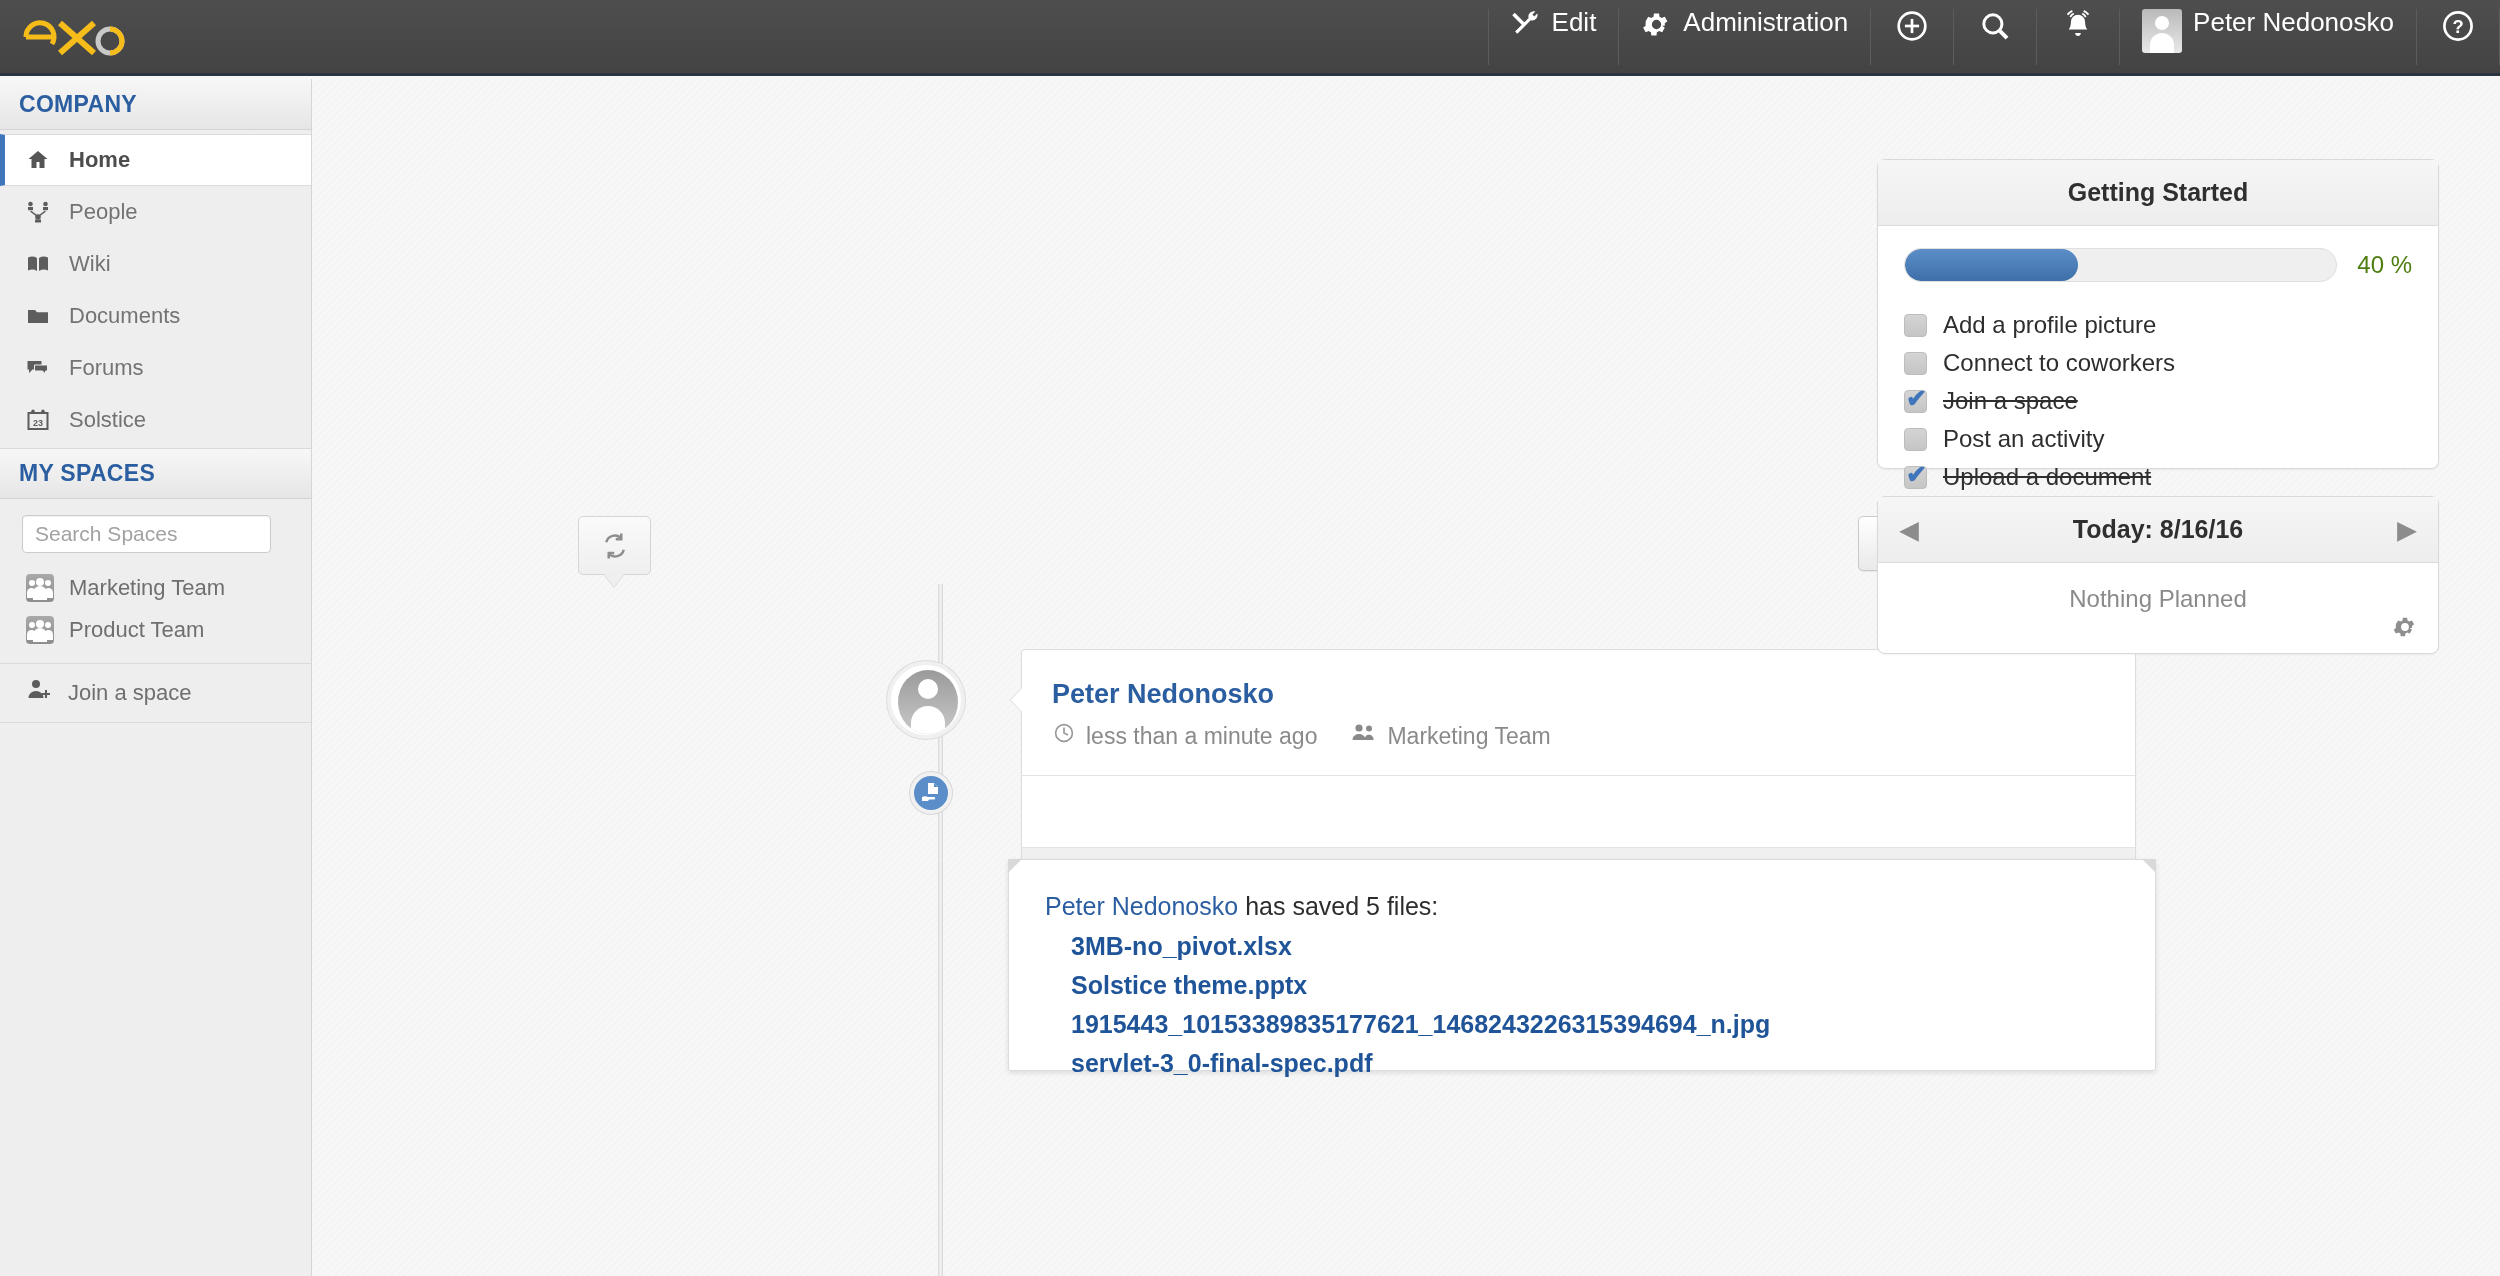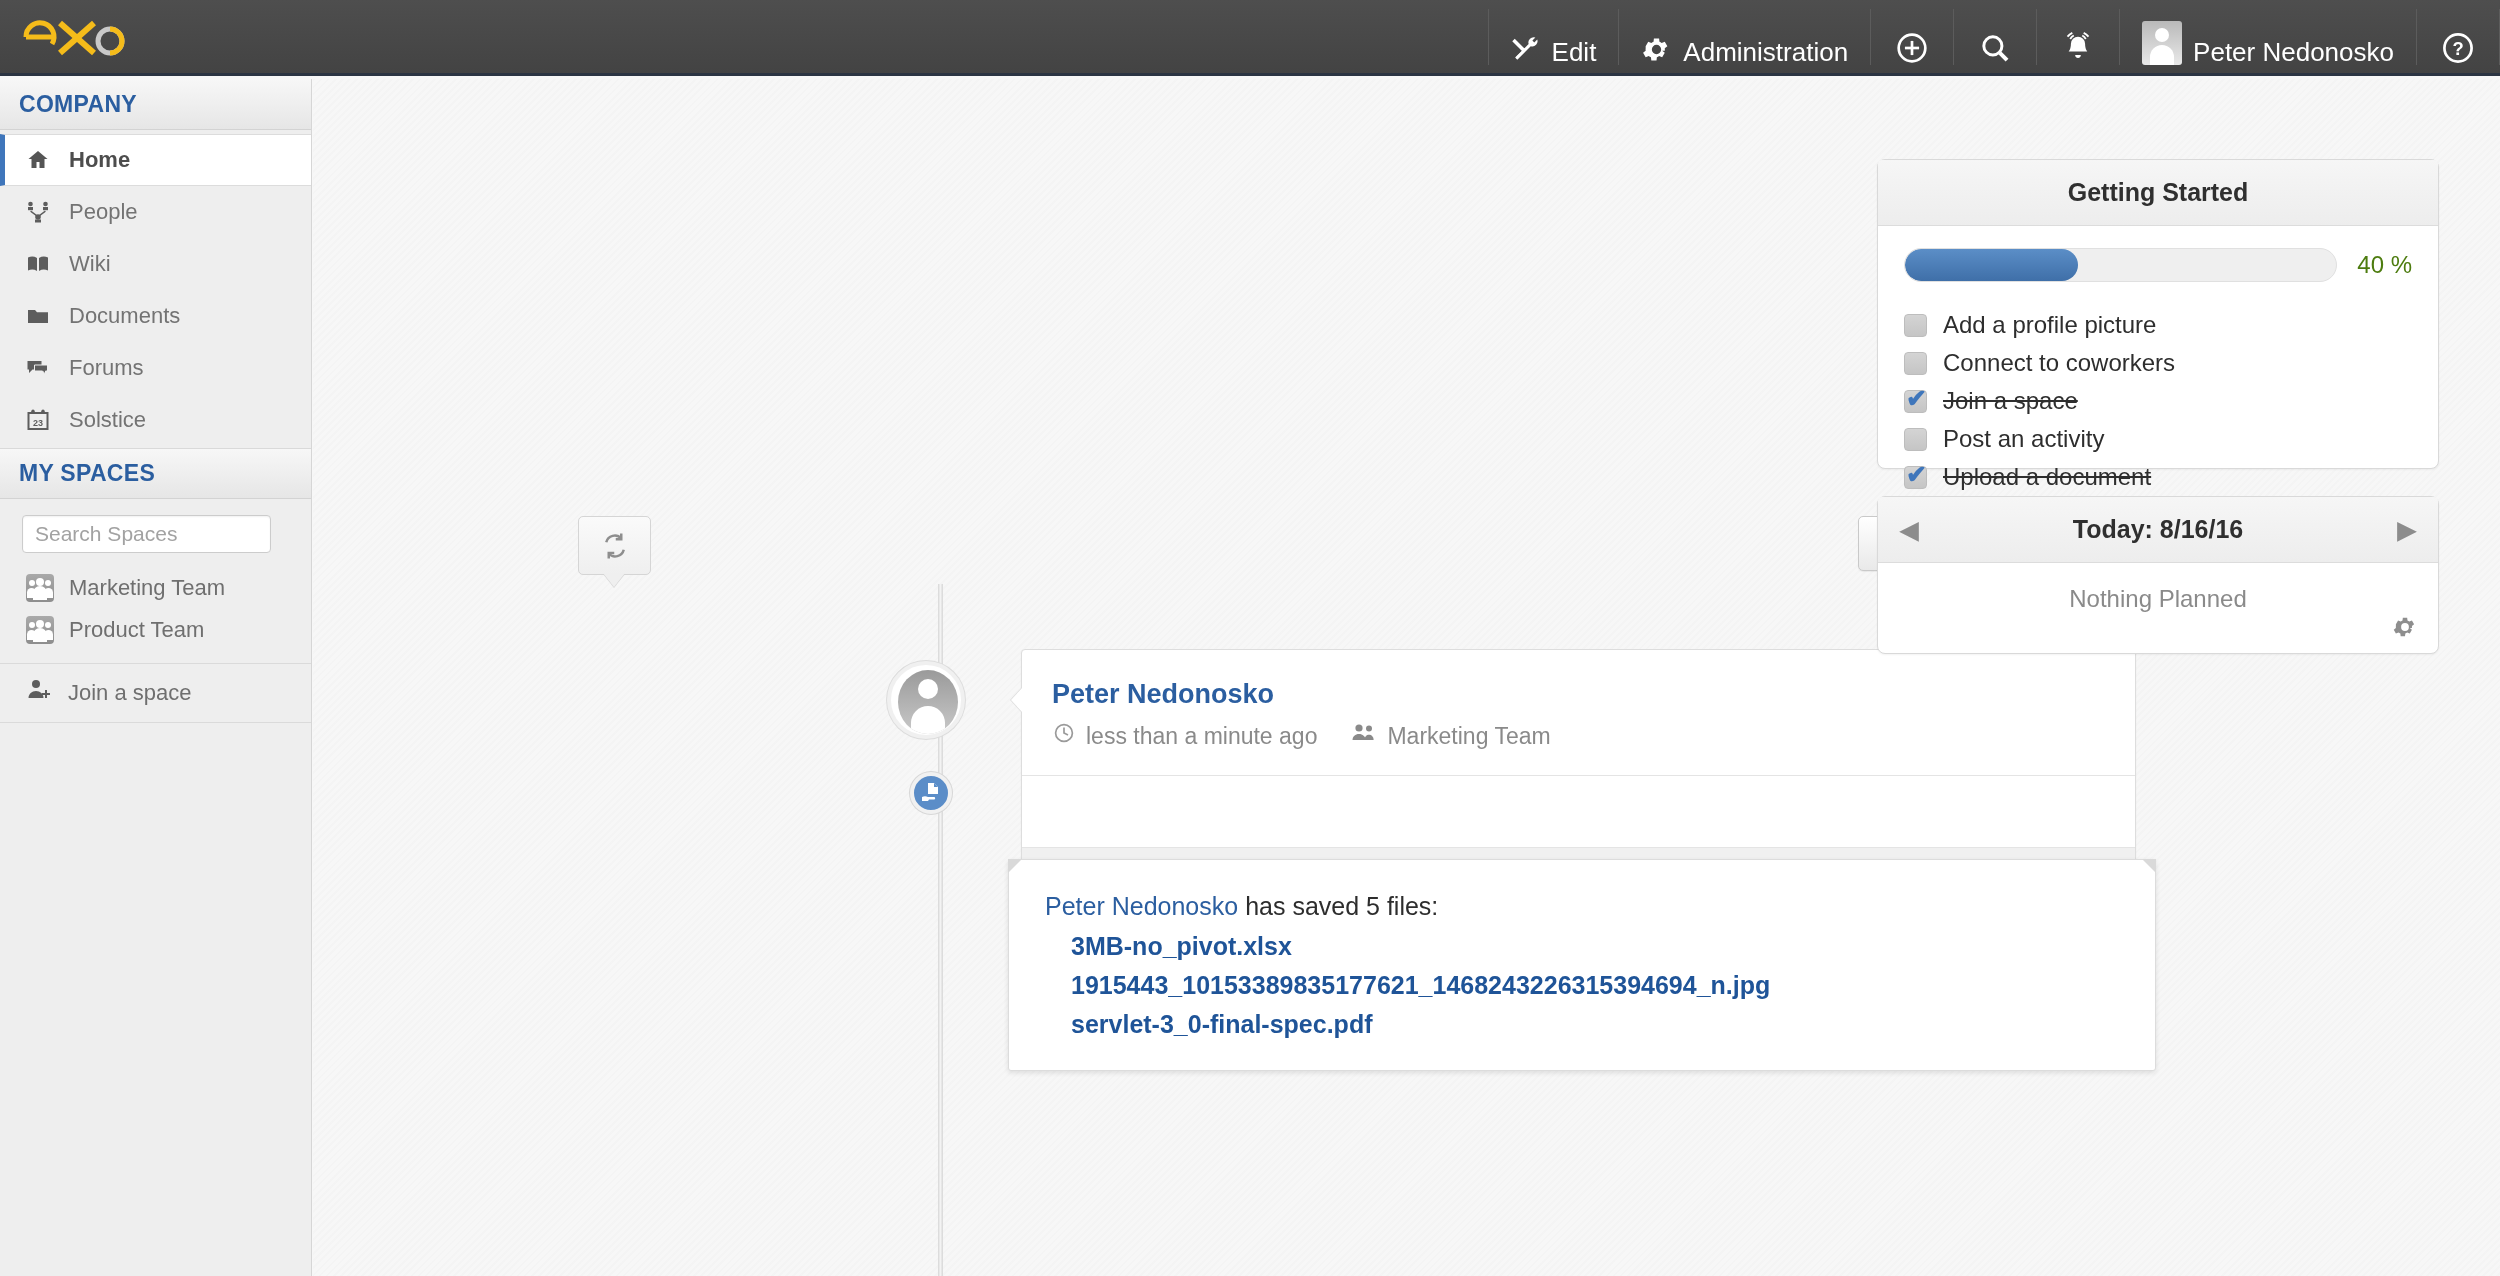--- a/index.html
+++ b/index.html
@@ -16,21 +16,21 @@
     width: 2500px; height: 76px;
     background: linear-gradient(to bottom, #4e4e4e 0%, #434343 100%);
     border-bottom: 3px solid #2b3442;
     display: flex; align-items: center;
   }
   #logo { margin-left: 22px; display: flex; align-items: center; }
   #nav-right {
     margin-left: auto; display: flex; align-items: stretch; height: 56px;
   }
   .nav-item {
-    display: flex; align-items: flex-end; gap: 11px;
+    display: flex; align-items: flex-start; gap: 11px;
     padding: 0 22px;
     color: #ffffff; font-size: 26px;
     border-left: 1px solid #5c5c5c;
     white-space: nowrap;
   }
   .nav-item:last-child { border-right: 1px solid #5c5c5c; }
   .nav-item.icononly { padding: 0 24px; }
   .nav-icon { display: flex; align-items: center; justify-content: center; }
   .nav-label { line-height: 1; }
   #user-avatar {
@@ -621,20 +621,21 @@
     <div id="act-foot"></div>
   </div>
 
   <div id="files-popup">
     <span class="corner-l"></span>
     <span class="corner-r"></span>
     <div id="files-head">
       <span class="who">Peter Nedonosko</span><span> has saved 5 files:</span>
     </div>
     <a class="file-link">3MB-no_pivot.xlsx</a>
+    <a class="file-link">Solstice theme.pptx</a>
     <a class="file-link">1915443_10153389835177621_1468243226315394694_n.jpg</a>
     <a class="file-link">servlet-3_0-final-spec.pdf</a>
   </div>
 
   <div class="rpanel" id="panel-getting-started">
     <div class="rpanel-head">Getting Started</div>
     <div id="progress-row">
       <div id="progress-track">
         <div id="progress-fill" style="width: 40%;"></div>
       </div>

